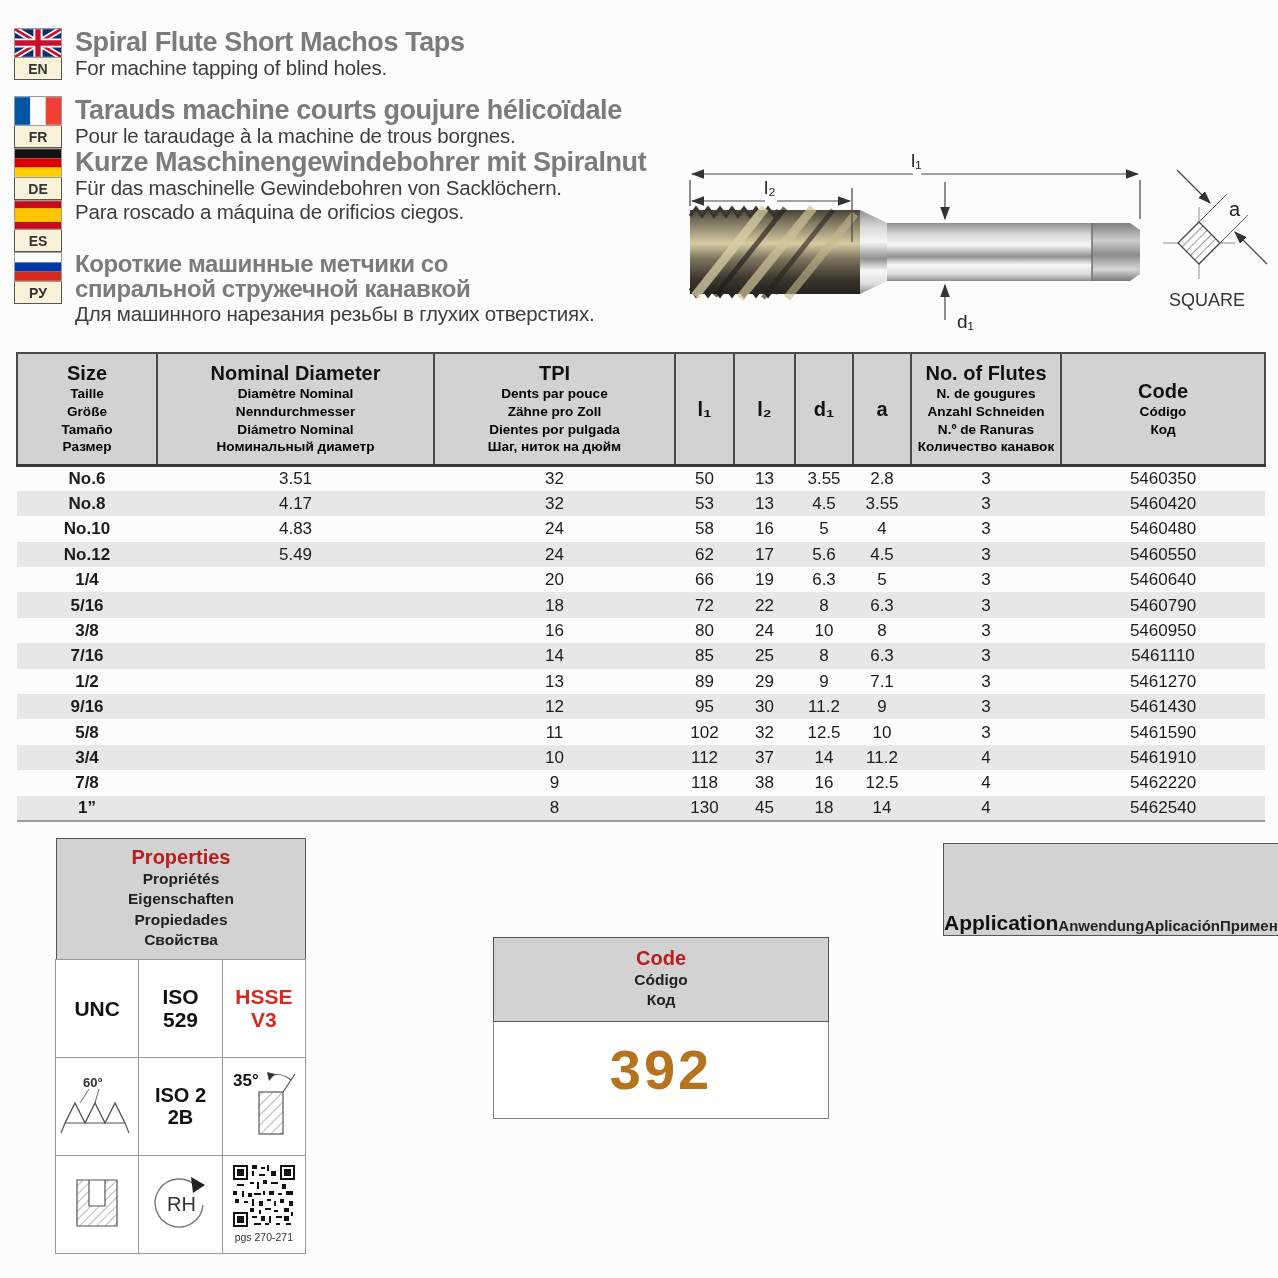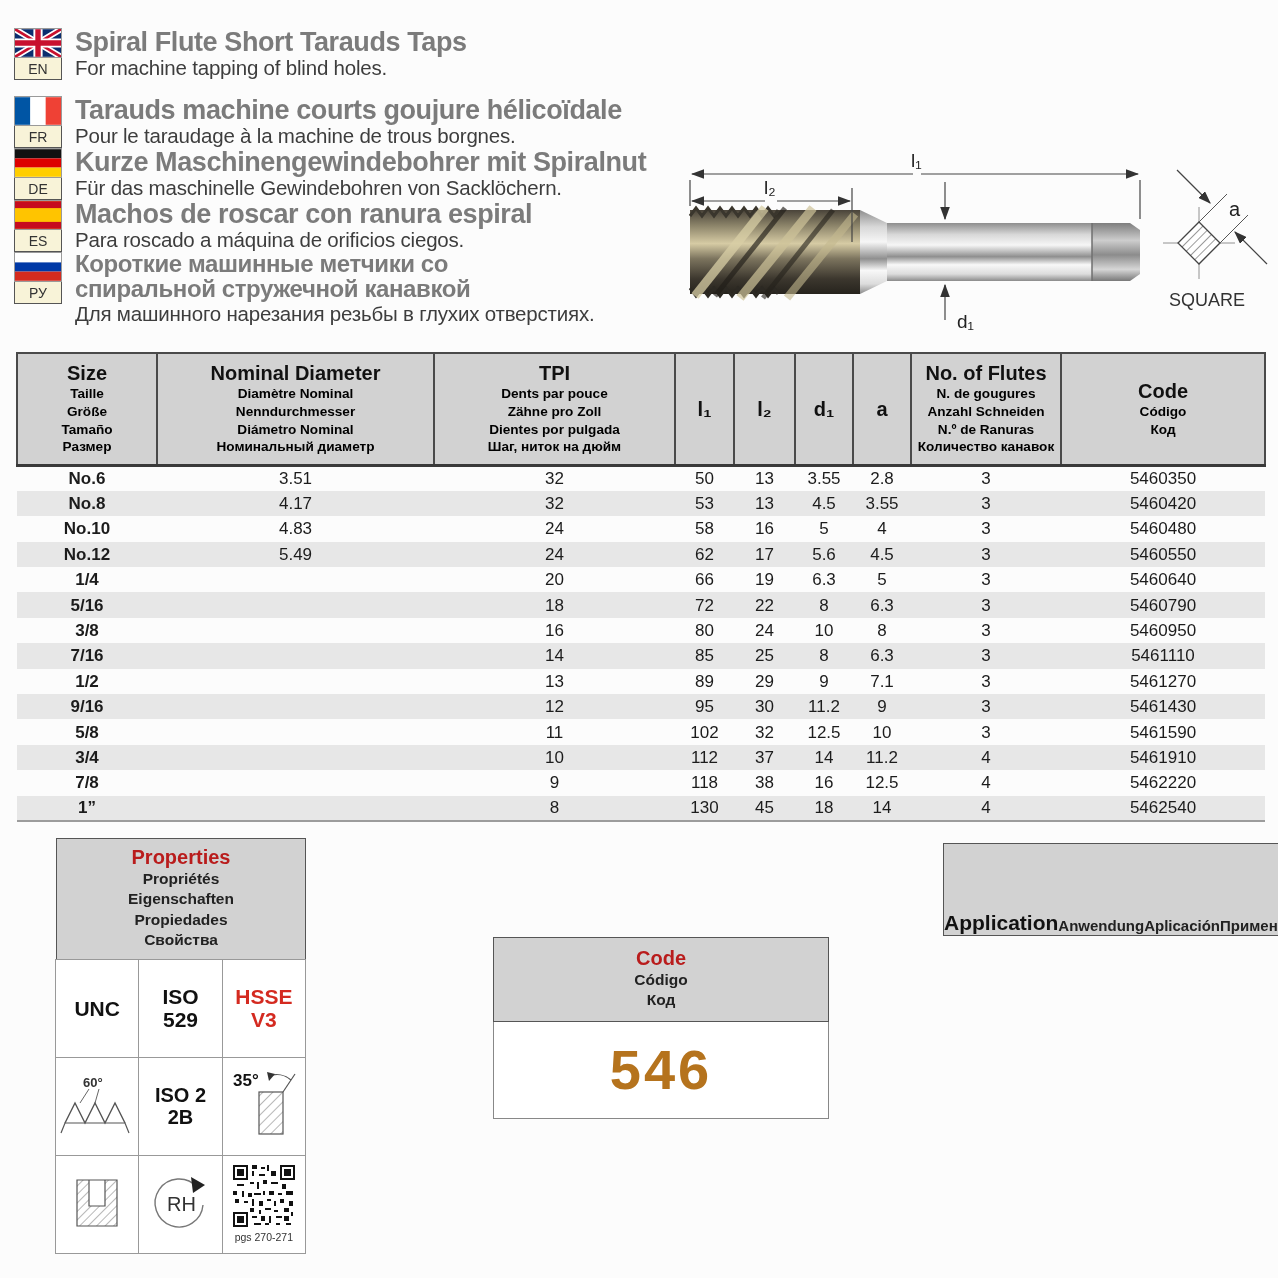--- a/index.html
+++ b/index.html
@@ -4,21 +4,21 @@
 <style>
   html,body{margin:0;padding:0;}
   body{width:1278px;height:1278px;background:#fcfcfc;font-family:"Liberation Sans",sans-serif;position:relative;overflow:hidden;color:#222;}
   .page{position:relative;width:1278px;height:1278px;}
 
   
   .lang-row{position:absolute;left:14px;display:flex;gap:13px;align-items:flex-start;}
   .flag-wrap{width:48px;flex:0 0 48px;display:flex;flex-direction:column;}
   .flag-wrap svg{display:block;border:1px solid #9a9a9a;}
   .flag-code{width:46px;height:21px;background:#f8f3d8;border:1px solid #555;border-top:none;
-             font-size:14px;font-weight:normal;color:#333;display:flex;align-items:center;justify-content:center;text-align:right;}
+             font-size:14px;font-weight:bold;color:#333;display:flex;align-items:center;justify-content:center;text-align:right;}
   .lang-text{padding-top:0px;}
   .lang-title{font-size:27px;font-weight:bold;color:#7b7b7b;letter-spacing:-0.4px;line-height:1.04;}
   .lang-title.narrow{font-size:24px;max-width:430px;}
   .lang-sub{font-size:20.5px;color:#3d3d3d;letter-spacing:-0.2px;line-height:1.12;margin-top:1px;}
 
   
   .tap-illustration{position:absolute;left:645px;top:146px;}
   .square-diagram{position:absolute;left:1155px;top:163px;}
   .dim{stroke:#444;stroke-width:1.2;fill:none;}
   .dim-label{font-size:19px;fill:#222;}
@@ -76,21 +76,21 @@
       <svg width="46" height="28" viewBox="0 0 60 36">
         <rect width="60" height="36" fill="#0a2d6e"></rect>
         <path d="M0,0 60,36 M60,0 0,36" stroke="#fff" stroke-width="8"></path>
         <path d="M0,0 60,36 M60,0 0,36" stroke="#c8102e" stroke-width="3.6"></path>
         <path d="M30,0 V36 M0,18 H60" stroke="#fff" stroke-width="12"></path>
         <path d="M30,0 V36 M0,18 H60" stroke="#c8102e" stroke-width="7"></path>
       </svg>
       <div class="flag-code">EN</div>
     </div>
     <div class="lang-text">
-      <div class="lang-title">Spiral Flute Short Tarauds Taps</div>
+      <div class="lang-title">Spiral Flute Short Machos Taps</div>
       <div class="lang-sub">For machine tapping of blind holes.</div>
     </div>
   </div>
 
   <div class="lang-row" style="top:96px">
     <div class="flag-wrap">
       <svg width="46" height="28" viewBox="0 0 60 36">
         <rect width="20" height="36" fill="#0055a4"></rect>
           <rect x="20" width="20" height="36" fill="#fff"></rect>
           <rect x="40" width="20" height="36" fill="#ef4135"></rect>
@@ -121,21 +121,20 @@
   <div class="lang-row" style="top:200px">
     <div class="flag-wrap">
       <svg width="46" height="28" viewBox="0 0 60 36">
         <rect width="60" height="36" fill="#ffc400"></rect>
           <rect width="60" height="9" fill="#c60b1e"></rect>
           <rect y="27" width="60" height="9" fill="#c60b1e"></rect>
       </svg>
       <div class="flag-code">ES</div>
     </div>
     <div class="lang-text">
-      <div class="lang-title">Machos de roscar con ranura espiral</div>
       <div class="lang-sub">Para roscado a máquina de orificios ciegos.</div>
     </div>
   </div>
 
   <div class="lang-row" style="top:252px">
     <div class="flag-wrap">
       <svg width="46" height="28" viewBox="0 0 60 36">
         <rect width="60" height="12" fill="#fff"></rect>
           <rect y="12" width="60" height="12" fill="#0039a6"></rect>
           <rect y="24" width="60" height="12" fill="#d52b1e"></rect>
@@ -540,21 +539,21 @@
     </div>
   </div>
 
   <div class="code-box">
     <div class="gray-head code-head">
       <div class="ph-main">Code</div>
       <div class="ph-sub">Código</div>
       <div class="ph-sub">Код</div>
     </div>
     <div class="code-body">
-      <span class="code-value" style="color: rgb(181, 115, 29);">546</span>
+      <span class="code-value" style="color: rgb(181, 115, 29);">392</span>
     </div>
   </div>
 
   <div class="application-box">
     <div class="app-left">
       <div class="app-title">Application</div>
       <div class="app-sub">Anwendung</div>
       <div class="app-sub">Aplicación</div>
       <div class="app-sub">Применение</div>
     </div>

